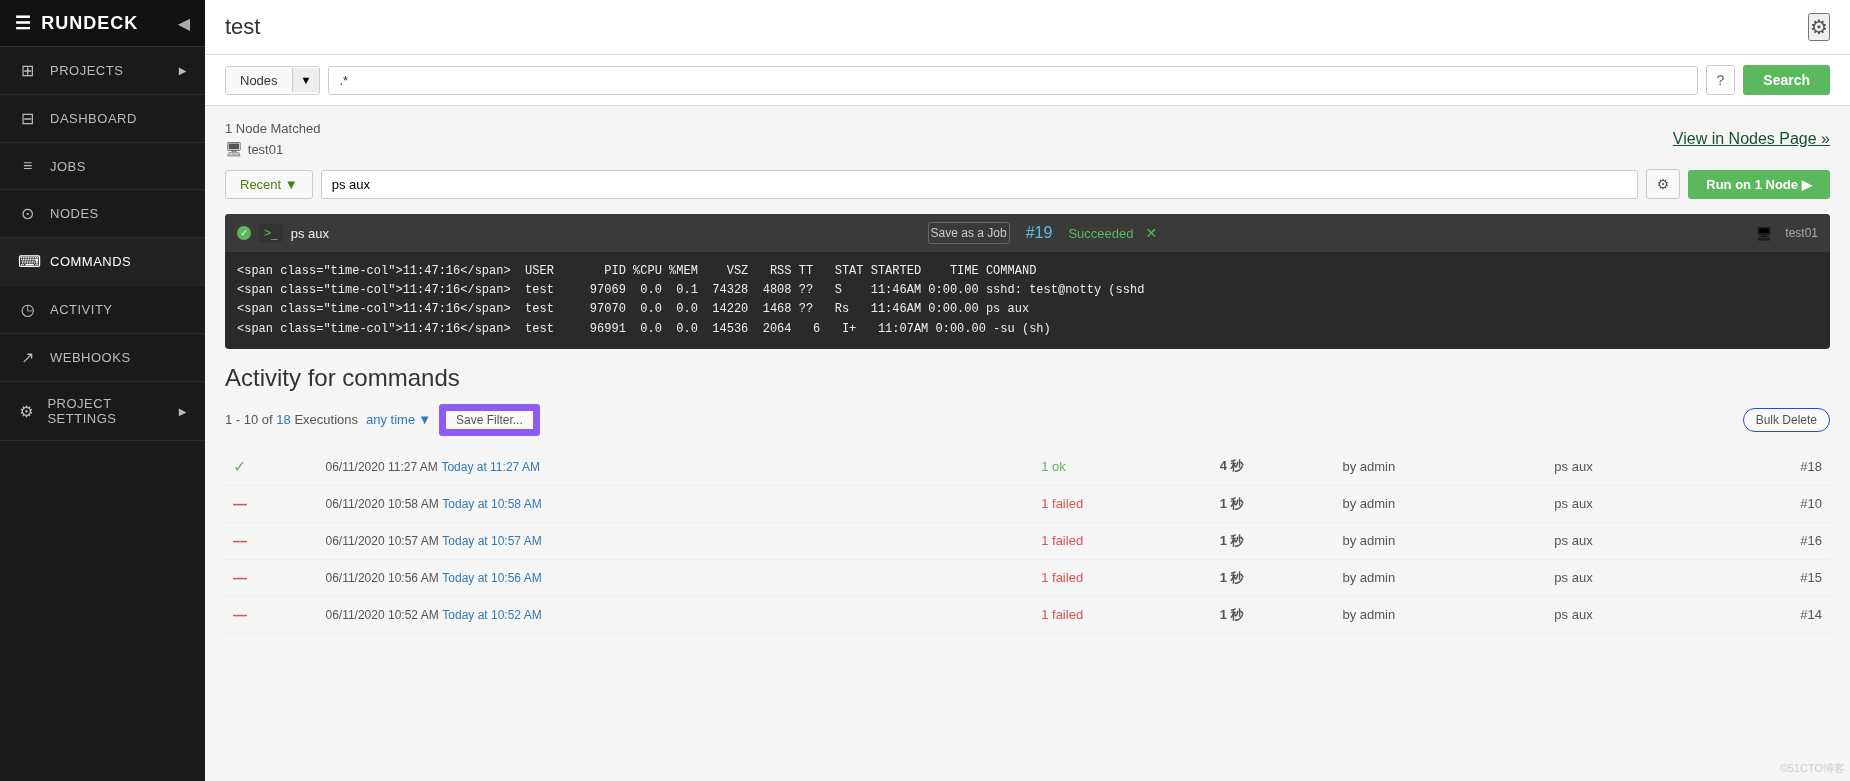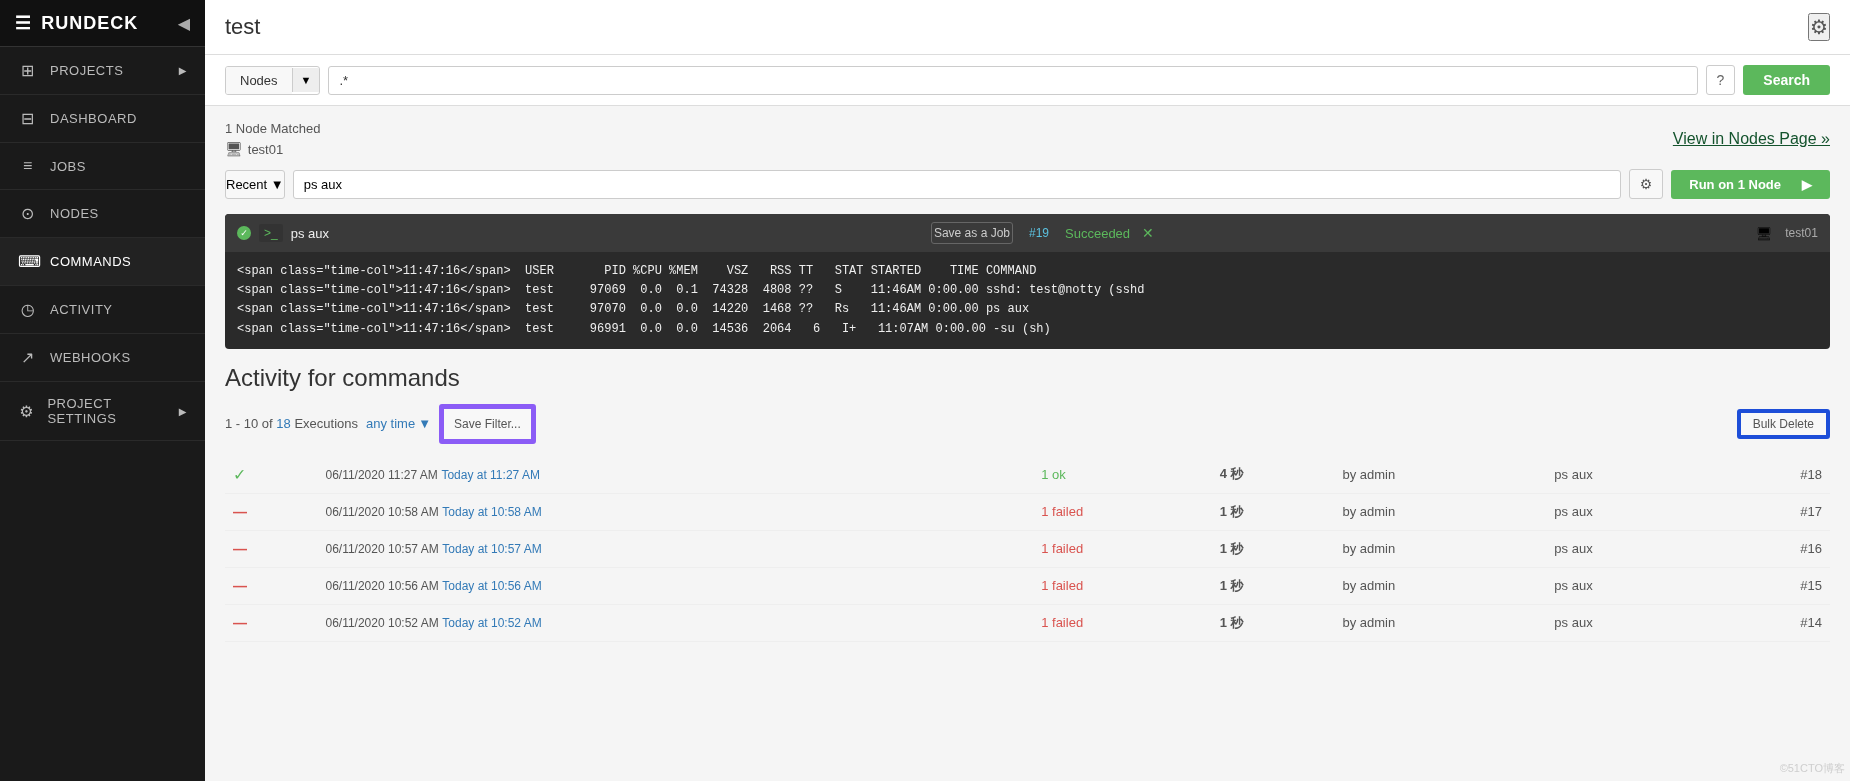--- a/index.html
+++ b/index.html
@@ -168,24 +168,24 @@
     .command-row {
       display: flex;
       align-items: center;
       gap: 8px;
       margin: 12px 0 15px;
     }
     .recent-btn {
       background: #f8f8f8;
       border: 1px solid #ccc;
       border-radius: 3px;
-      padding: 6px 0;
-      font-size: 13px;
-      cursor: pointer;
-      color: #000000;
+      padding: 6px 14px;
+      font-size: 13px;
+      cursor: pointer;
+      color: #4d7c0f;
     }
     .command-input {
       flex: 1;
       padding: 6px 10px;
       border: 1px solid #ccc;
       border-radius: 3px;
       font-size: 13px;
       background: #fff;
     }
     .cmd-gear {
@@ -201,21 +201,21 @@
       background: #5cb85c;
       color: white;
       border: none;
       padding: 7px 18px;
       border-radius: 3px;
       font-size: 13px;
       font-weight: bold;
       cursor: pointer;
       display: flex;
       align-items: flex-end;
-      gap: 21px;
+      gap: 4px;
     }
 
     
     .output-box {
       background: #2a2a2a;
       border-radius: 4px;
       margin-bottom: 15px;
       overflow: hidden;
     }
     .output-header {
@@ -242,21 +242,21 @@
     .output-header .save-job-btn {
       margin-left: auto;
       background: none;
       border: 1px solid #666;
       color: #ccc;
       padding: 3px 2px;
       border-radius: 3px;
       cursor: pointer;
       font-size: 12px;
     }
-    .output-header .exec-link { color: #5bc0de; font-size: 12px; cursor: pointer; margin-left: 8px; }
+    .output-header .exec-link { color: #5bc0de; font-size: 16px; cursor: pointer; margin-left: 8px; }
     .output-header .success-text { color: #5cb85c; font-size: 13px; font-weight: normal; margin-left: 8px; }
     .output-header .success-check { color: #5cb85c; font-size: 14px; margin-left: 4px; }
     .output-header .node-text { color: #aaa; font-size: 12px; margin-left: 8px; }
 
     .output-body {
       font-family: 'Courier New', monospace;
       font-size: 12px;
       color: #eee;
       padding: 10px 12px;
       line-height: 1.6;
@@ -283,33 +283,33 @@
       cursor: pointer;
       background: none;
       border: none;
       font-size: 13px;
       display: flex;
       align-items: center;
       gap: 3px;
     }
     .save-filter-btn {
       background: #f8f8f8;
-      border: 5px solid #8b5cf6;
-      padding: 8px 10px;
+      border: 7px solid #8b5cf6;
+      padding: 2px 10px;
       border-radius: 3px;
       cursor: pointer;
       font-size: 12px;
       color: #555;
     }
     .bulk-delete-btn {
       margin-left: auto;
       background: #f8f8f8;
-      border: 4px solid #1d4ed8;
+      border: 1px solid #1d4ed8;
       padding: 4px 12px;
-      border-radius: 3px;
+      border-radius: 12px;
       cursor: pointer;
       font-size: 12px;
       color: #555;
     }
 
     
     .activity-table { width: 100%; border-collapse: collapse; }
     .activity-table tr { border-bottom: 1px solid #eee; }
     .activity-table td { padding: 9px 8px; vertical-align: middle; font-size: 13px; color: #555; }
     .status-success { color: #5cb85c; font-size: 16px; }
@@ -486,21 +486,21 @@
             <tr>
       <td><span class="status-failed">—</span></td>
       <td>
         <span class="date-col">06/11/2020 10:58 AM</span>
         <span class="date-relative"> Today at 10:58 AM</span>
       </td>
       <td><span class="result-failed">1 failed</span></td>
       <td class="duration-col">1 秒</td>
       <td class="by-col">by admin</td>
       <td class="cmd-col">ps aux</td>
-      <td class="id-col">#17</td>
+      <td class="id-col">#10</td>
     </tr>
             <tr>
       <td><span class="status-failed">—</span></td>
       <td>
         <span class="date-col">06/11/2020 10:57 AM</span>
         <span class="date-relative"> Today at 10:57 AM</span>
       </td>
       <td><span class="result-failed">1 failed</span></td>
       <td class="duration-col">1 秒</td>
       <td class="by-col">by admin</td>

